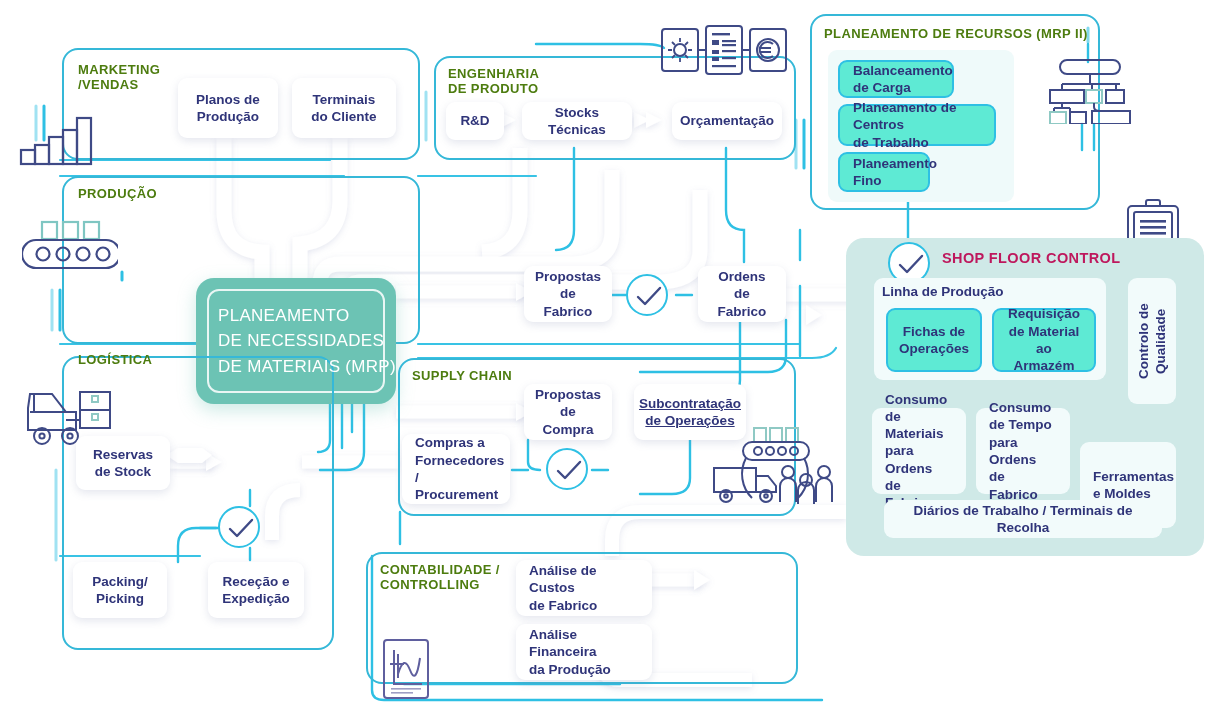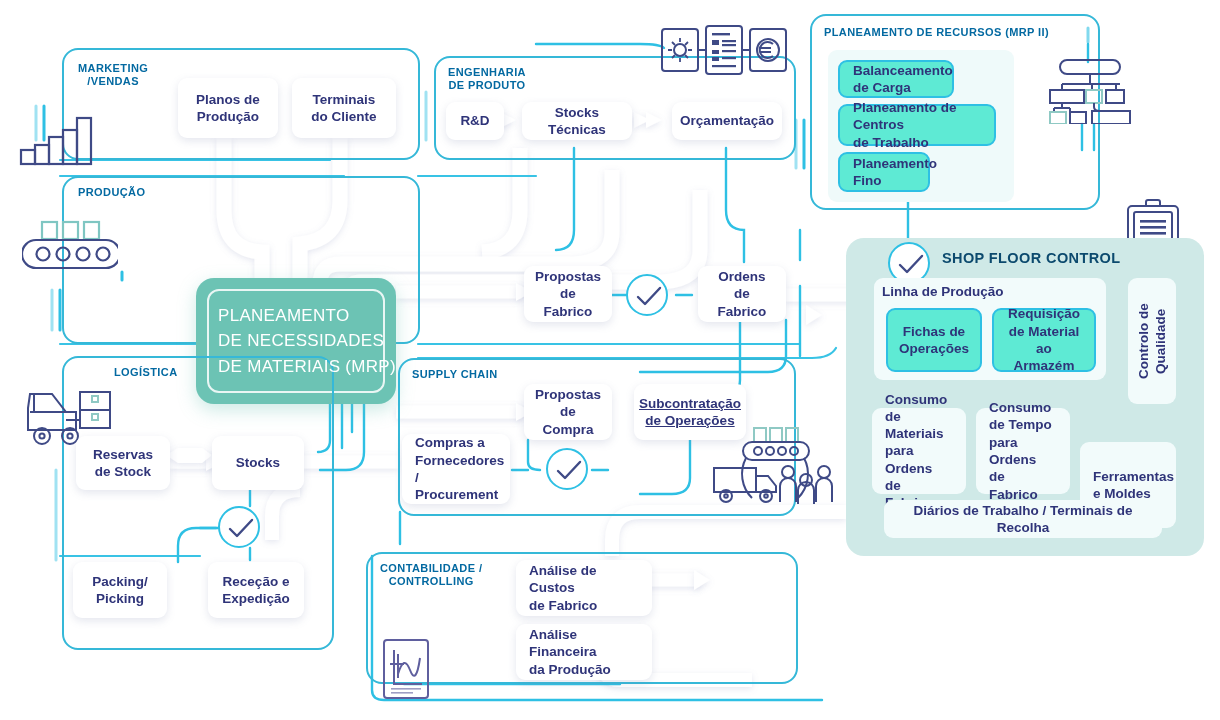--- a/index.html
+++ b/index.html
@@ -2,41 +2,41 @@
 <html><head>
 <meta charset="utf-8">
 <style>
   html,body{margin:0;padding:0;background:#ffffff;}
   body{width:1220px;height:720px;overflow:hidden;font-family:"Liberation Sans","DejaVu Sans",sans-serif;}
   #stage{position:relative;width:1220px;height:720px;background:#fff;}
   #wires{position:absolute;left:0;top:0;width:1220px;height:720px;}
   #panels{position:absolute;left:0;top:0;width:1220px;height:720px;}
 
   .panel{position:absolute;border:2px solid #35b8d8;border-radius:16px;box-sizing:border-box;background:transparent;}
-  .panel-title{position:absolute;color:#0369a1;font-weight:bold;font-size:11px;letter-spacing:.4px;line-height:1.18;white-space:pre-line;text-align:center;}
+  .panel-title{position:absolute;color:#4d7c0f;font-weight:bold;font-size:13px;letter-spacing:.4px;line-height:1.18;white-space:pre-line;}
 
   .card{position:absolute;background:#ffffff;border-radius:9px;box-sizing:border-box;
         display:flex;align-items:center;justify-content:flex-start;
         color:#2f3479;font-size:13.5px;font-weight:bold;line-height:1.28;
         padding:0 13px;box-shadow:0 3px 9px rgba(120,130,170,.20);white-space:pre-line;}
   .card.center{justify-content:center;text-align:center;}
   .card.outline{background:#5eead4;border:2px solid #2ec0e4;box-shadow:none;}
   .card.ghost{background:#effafa;box-shadow:none;}
   .card.ghost2{background:#f2fbfb;box-shadow:none;}
 
   .mrp{position:absolute;background:#6cc3b4;border-radius:18px;box-sizing:border-box;
        color:#ffffff;font-size:17px;font-weight:normal;line-height:1.5;letter-spacing:.3px;
        display:flex;align-items:center;padding-left:22px;white-space:pre-line;
        box-shadow:0 6px 18px rgba(108,195,180,.35);}
   .mrp::after{content:"";position:absolute;left:11px;top:11px;right:11px;bottom:11px;
        border:2px solid rgba(255,255,255,.85);border-radius:12px;pointer-events:none;}
   .mrp .mrp-txt{position:relative;z-index:2;}
 
   .sfc{position:absolute;background:#cfe9e7;border-radius:18px;box-sizing:border-box;}
-  .sfc-title{position:absolute;color:#0c4a6e;font-weight:bold;font-size:14.5px;letter-spacing:.4px;}
+  .sfc-title{position:absolute;color:#be185d;font-weight:bold;font-size:14.5px;letter-spacing:.4px;}
 
   .vtext{writing-mode:vertical-rl;transform:rotate(180deg);text-align:center;justify-content:center;align-items:center;display:flex;}
 
   .check{position:absolute;width:42px;height:42px;border-radius:50%;background:#fff;border:2.5px solid #2ec0e4;box-sizing:border-box;}
   .check svg{position:absolute;left:7px;top:9px;}
 
   .icon{position:absolute;}
 </style>
 </head>
 <body>
@@ -307,41 +307,40 @@
 de Fabrico</div>
     <div class="check" style="left:626px;top:274px;">
       <svg width="28" height="24" viewBox="0 0 28 24">
           <path d="M3 12 L10 19 L25 3" fill="none" stroke="#3f4a86" stroke-width="2.4" stroke-linecap="round" stroke-linejoin="round"></path>
         </svg>
     </div>
     <div class="card center" style="left:698px;top:266px;width:88px;height:56px;">Ordens
 de Fabrico</div>
 
     <div class="panel" style="left:62px;top:356px;width:272px;height:294px;"></div>
-    <div class="panel-title" style="left:78px;top:366px;margin-left:36px;">LOGÍSTICA</div>
+    <div class="panel-title" style="left:78px;top:352px;">LOGÍSTICA</div>
 
     <svg class="icon" style="left:22px;top:382px;" width="96" height="66" viewBox="0 0 96 66">
       <g fill="none" stroke="#3f4a86" stroke-width="2">
         <path d="M8 12 h22 l14 18 h10 v18 H6 v-22 z"></path>
         <path d="M12 12 v18 M8 30 h36"></path>
         <circle cx="20" cy="54" r="8"></circle>
           <circle cx="48" cy="54" r="8"></circle>
         <circle cx="20" cy="54" r="2.6"></circle>
           <circle cx="48" cy="54" r="2.6"></circle>
         <path d="M44 38 h14"></path>
         <rect x="58" y="10" width="30" height="18"></rect>
         <rect x="58" y="28" width="30" height="18"></rect>
         <path d="M70 14 h6 v6 h-6z" stroke="#8fc9c4"></path>
         <path d="M70 32 h6 v6 h-6z" stroke="#8fc9c4"></path>
       </g>
     </svg>
 
     <div class="card center" style="left:76px;top:436px;width:94px;height:54px;">Reservas
 de Stock</div>
-    <div class="card center" style="left:212px;top:436px;width:92px;height:54px;">Stocks</div>
     <div class="check" style="left:218px;top:506px;">
       <svg width="28" height="24" viewBox="0 0 28 24">
           <path d="M3 12 L10 19 L25 3" fill="none" stroke="#3f4a86" stroke-width="2.4" stroke-linecap="round" stroke-linejoin="round"></path>
         </svg>
     </div>
     <div class="card center" style="left:73px;top:562px;width:94px;height:56px;">Packing/
 Picking</div>
     <div class="card center" style="left:208px;top:562px;width:96px;height:56px;">Receção e
 Expedição</div>
 

